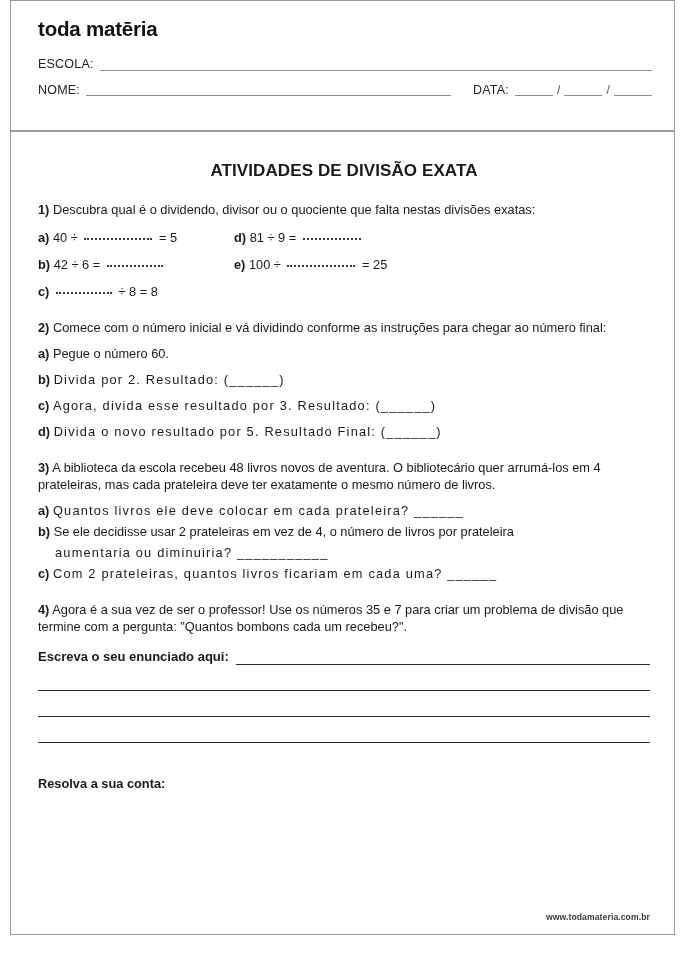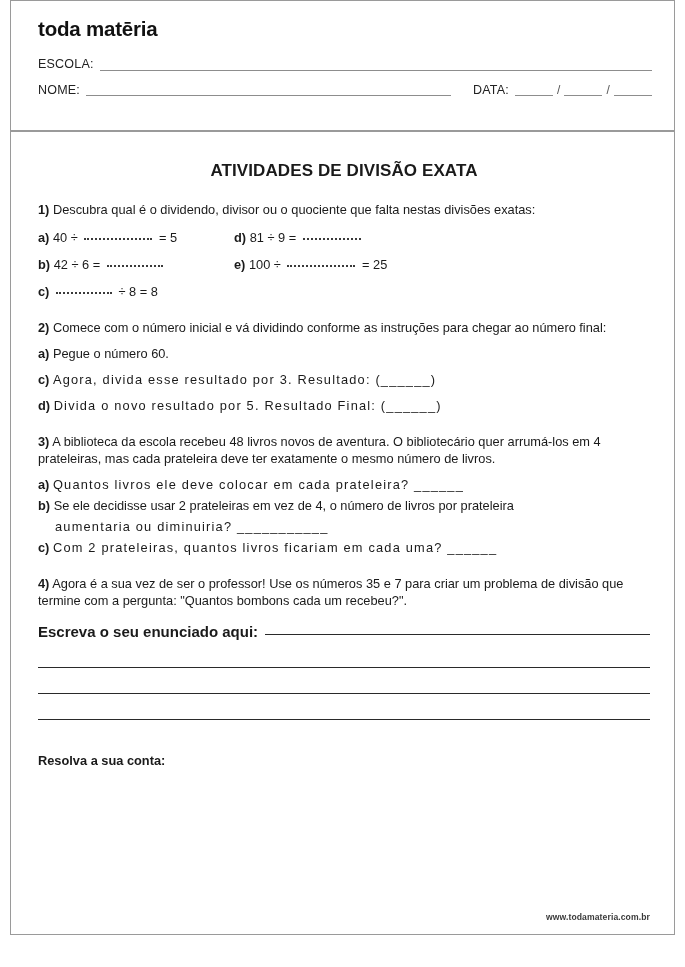--- a/index.html
+++ b/index.html
@@ -127,24 +127,24 @@
   .sub.tight { margin-top: 4px; }
   .sub-indent { padding-left: 17px; }
 
   .ul {
     letter-spacing: 1.2px;
   }
 
   
   .answer-head {
     display: flex;
-    align-items: flex-start;
+    align-items: flex-end;
     margin-top: 13px;
     font-weight: bold;
-    font-size: 15px;
+    font-size: 13px;
   }
   .answer-head .rule { border-bottom: 1.6px solid #2a2a2a; height: 12px; margin-left: 7px; }
 
   .write-line {
     border-bottom: 1.6px solid #2a2a2a;
     height: 25px;
     width: 100%;
   }
 
   .solve {
@@ -235,20 +235,24 @@
 
       <div class="blk">
         <span class="qnum">2)</span>
         <span>Comece com o número inicial e vá dividindo conforme as instruções para chegar ao número final:</span>
       </div>
       <div class="sub">
         <span class="qnum">a)</span>
         <span>Pegue o número 60.</span>
       </div>
       <div class="sub">
+        <span class="qnum">b)</span>
+        <span class="ul">Divida por 2. Resultado: (______)</span>
+      </div>
+      <div class="sub">
         <span class="qnum">c)</span>
         <span class="ul">Agora, divida esse resultado por 3. Resultado: (______)</span>
       </div>
       <div class="sub">
         <span class="qnum">d)</span>
         <span class="ul">Divida o novo resultado por 5. Resultado Final: (______)</span>
       </div>
 
       <div class="blk">
         <span class="qnum">3)</span>

